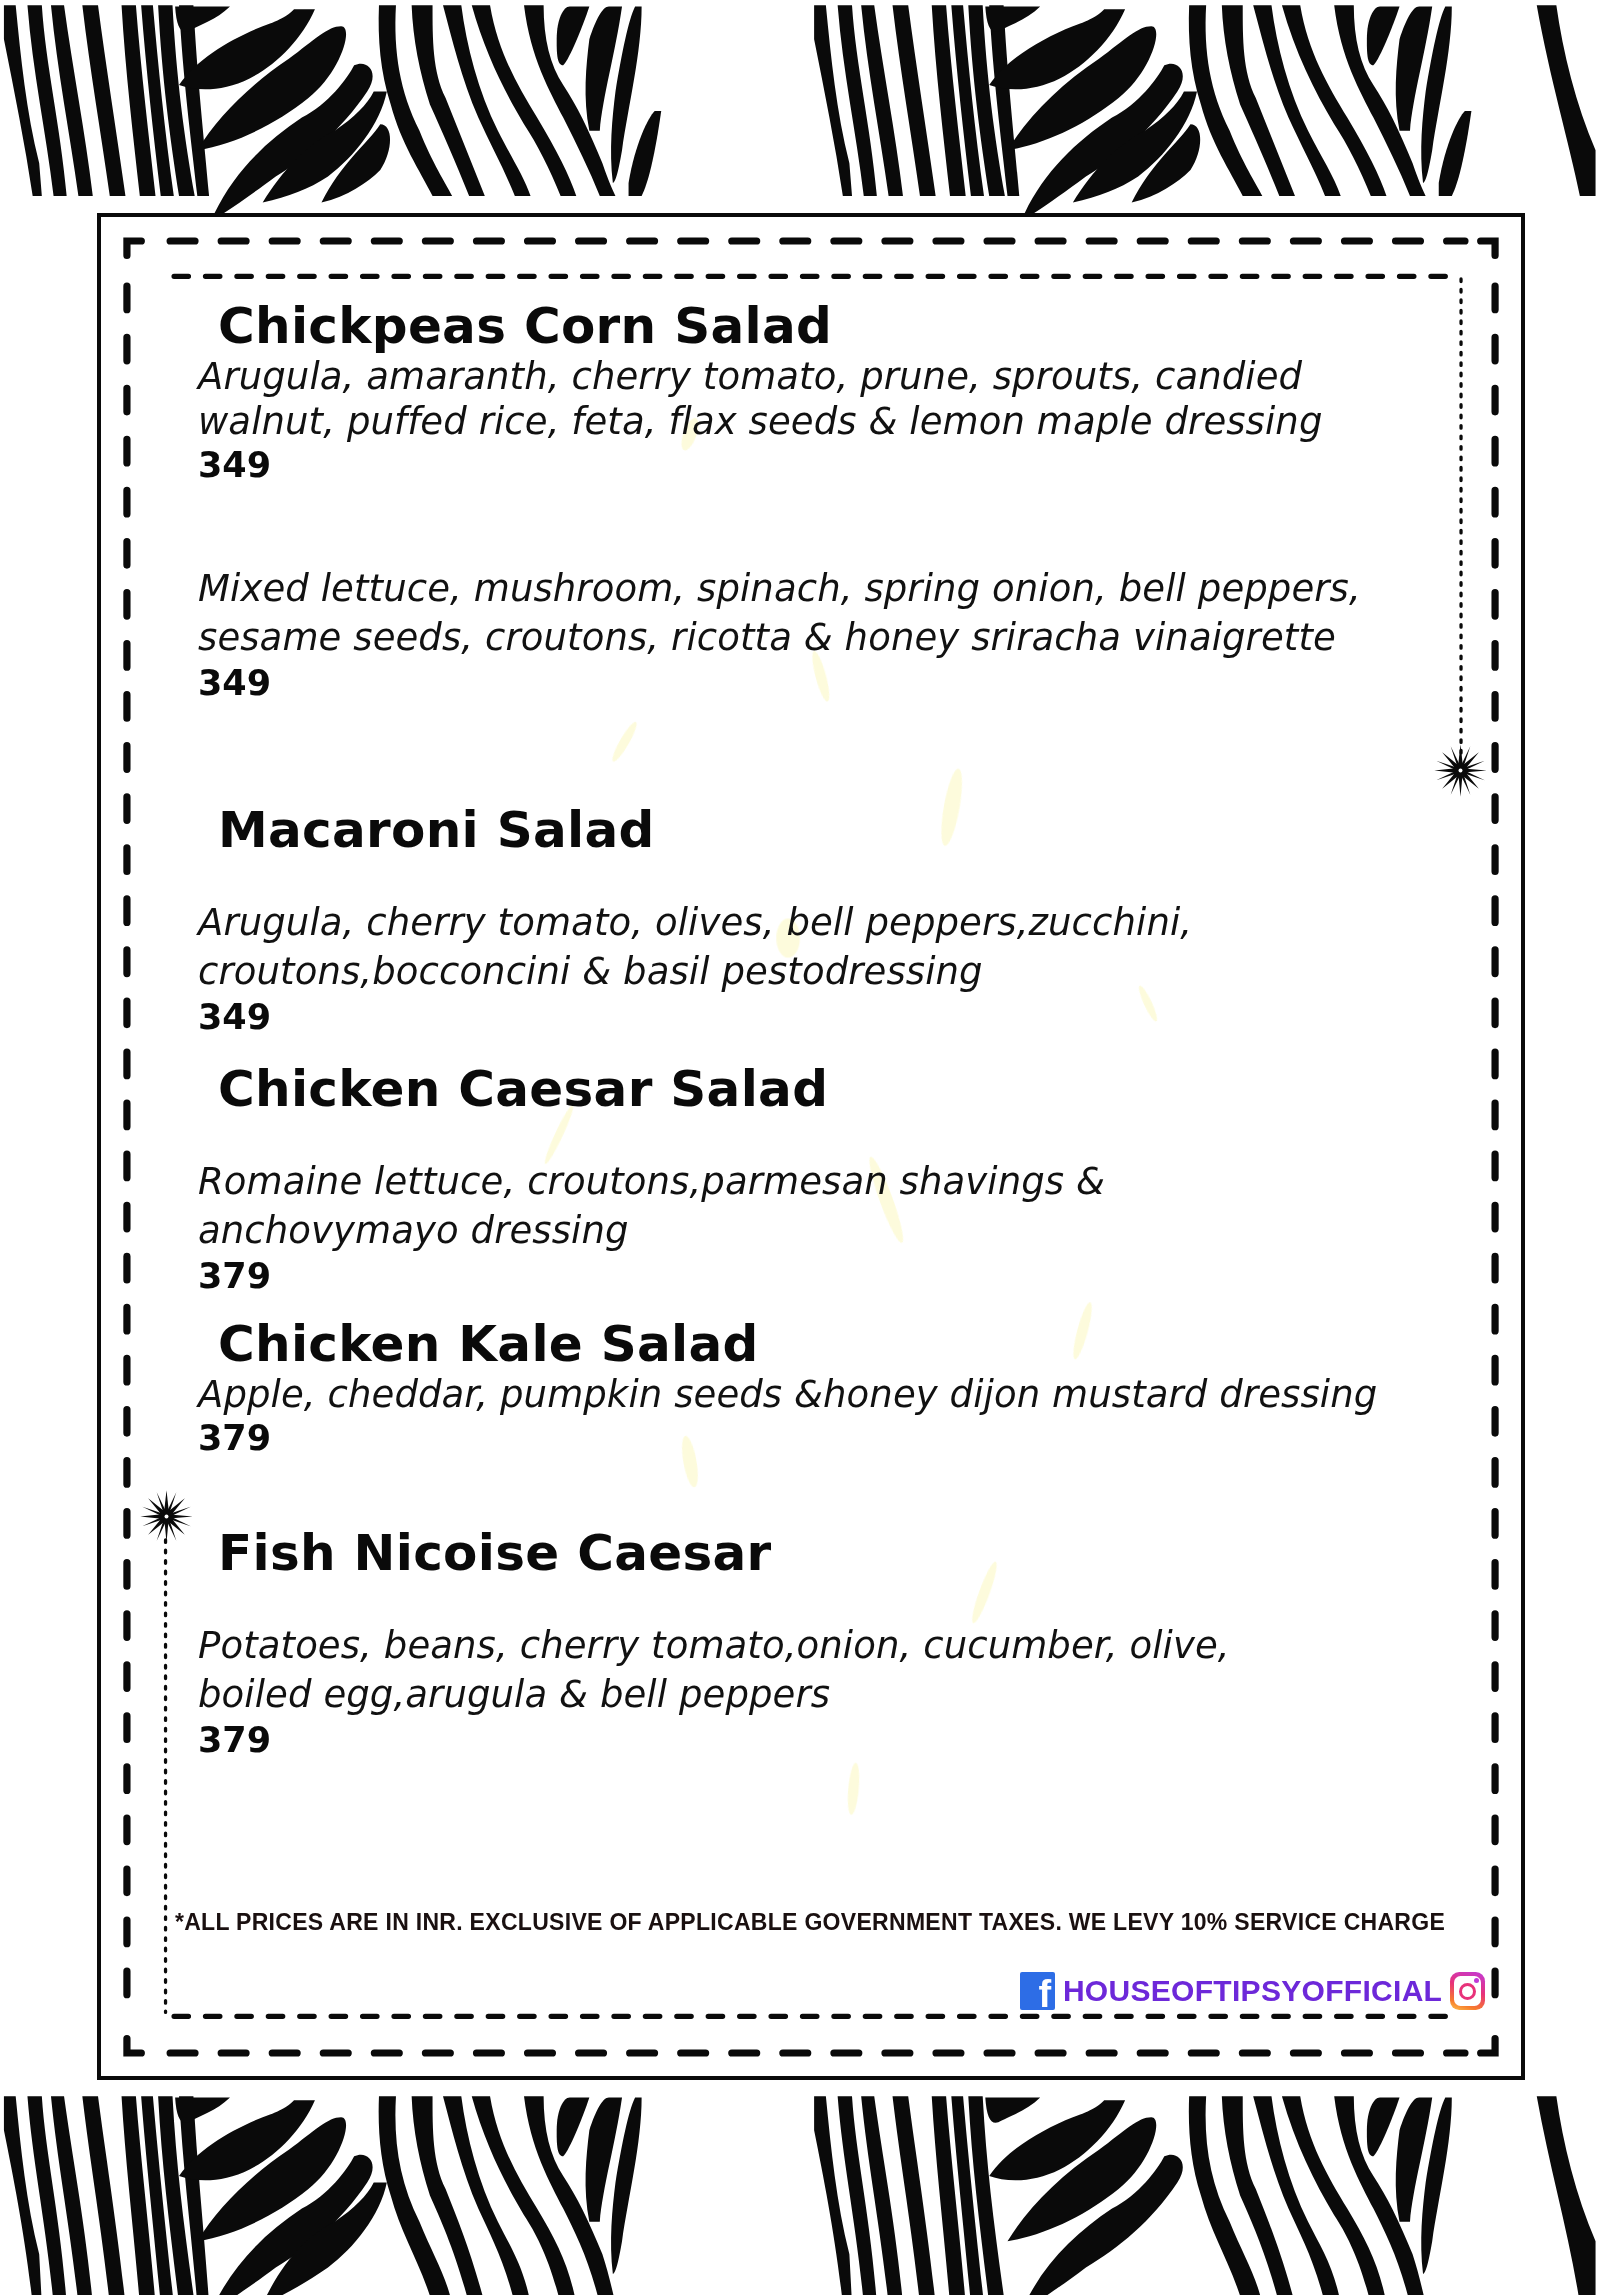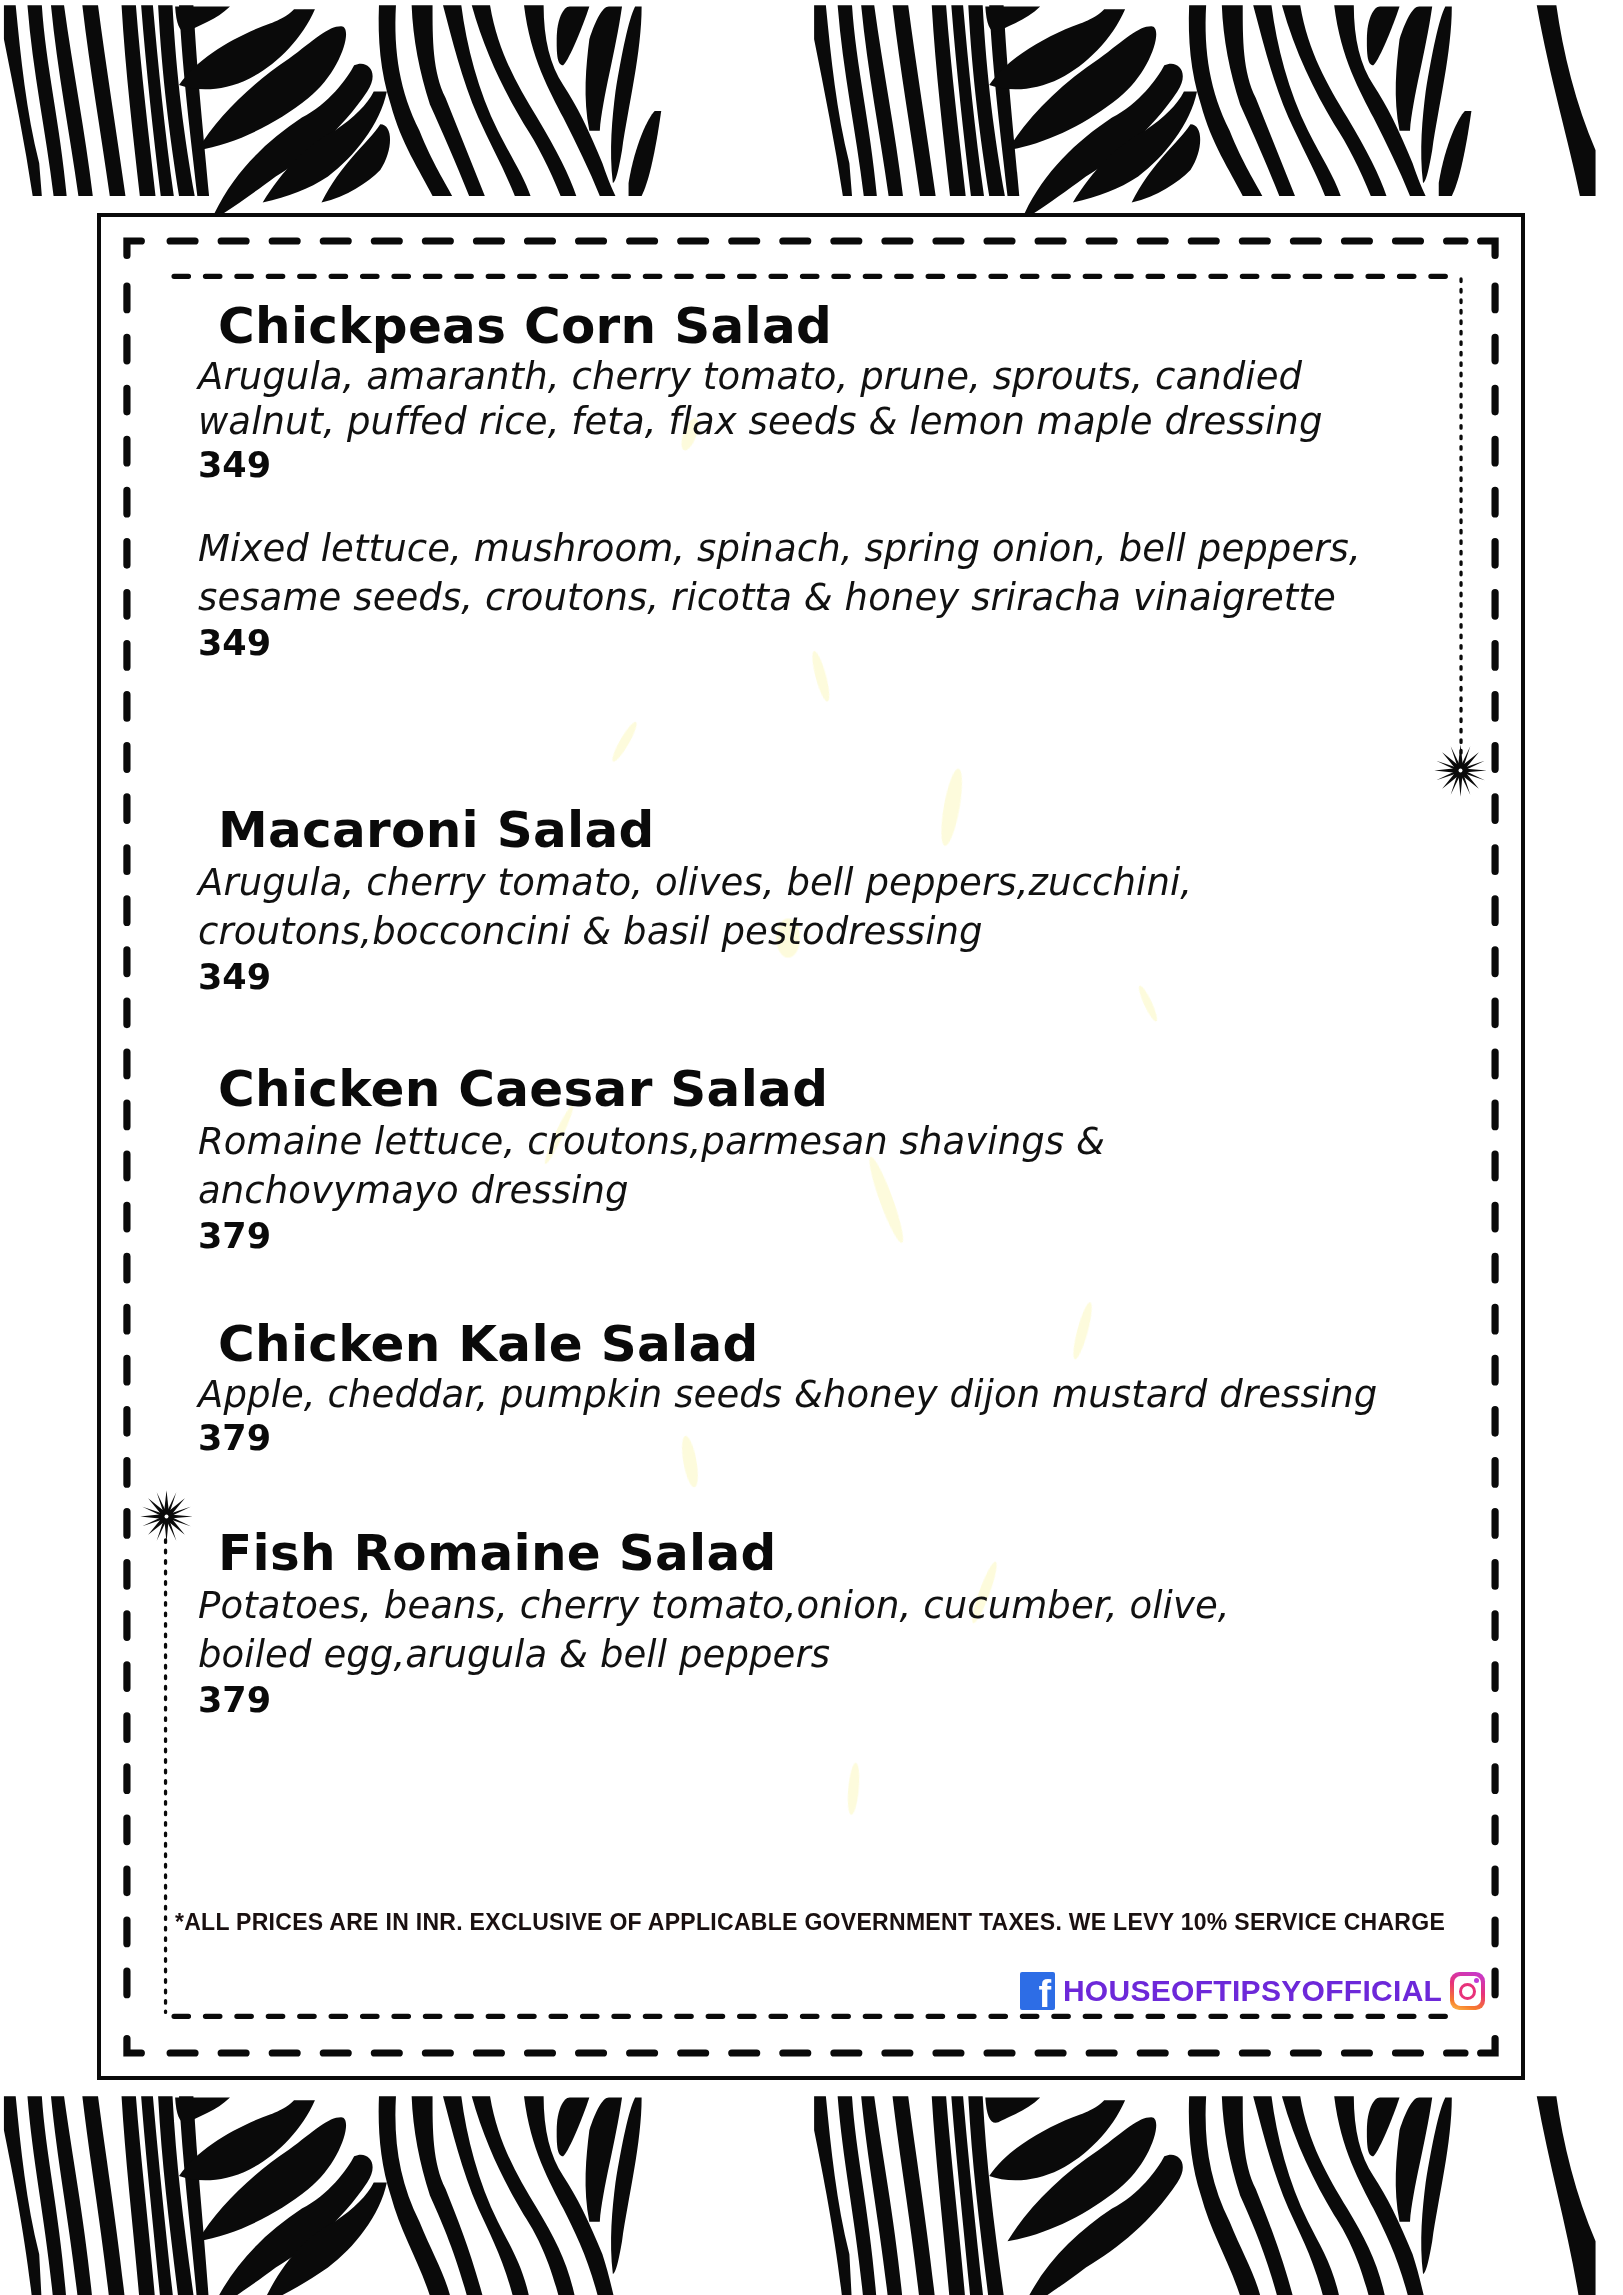--- a/index.html
+++ b/index.html
@@ -32,21 +32,21 @@
     font-family:"DejaVu Sans", sans-serif; font-weight:bold;
     font-size:50px; line-height:56px; letter-spacing:0.3px; white-space:nowrap;
     transform:scaleX(1.0); transform-origin:left;margin-left:20px;
   }
   .item-desc {
     font-family:"DejaVu Sans", sans-serif; font-style:italic; font-weight:normal;
     font-size:37px; line-height:45px; color:#111;
     white-space:pre-line; letter-spacing:0.1px;
     -webkit-text-stroke:0px;
   }
-  .item-desc.tight { line-height:49px; }
+  .item-desc.tight { line-height:49px;margin-top:40px; }
   .item-price {
     font-family:"DejaVu Sans", sans-serif; font-weight:bold;
     font-size:35px; line-height:42px;
   }
 
   .social {
     position:absolute; top:1972px; left:1020px; height:38px;
     display:flex; align-items:center; gap:7.9px;
   }
   .fb-icon {
@@ -248,21 +248,21 @@
     <div class="item-price">379</div>
   </div>
 
   <div class="item" style="top:1018px;">
     <div class="item-name">Chicken Kale Salad</div>
     <div class="item-desc">Apple, cheddar, pumpkin seeds &amp;honey dijon mustard dressing</div>
     <div class="item-price">379</div>
   </div>
 
   <div class="item" style="top:1227px;">
-    <div class="item-name">Fish Romaine Salad</div>
+    <div class="item-name">Fish Nicoise Caesar</div>
     <div class="item-desc tight">Potatoes, beans, cherry tomato,onion, cucumber, olive,
 boiled egg,arugula &amp; bell peppers</div>
     <div class="item-price">379</div>
   </div>
 </div>
 
 <div class="social">
   <div class="fb-icon">
       <span>f</span>
     </div>

